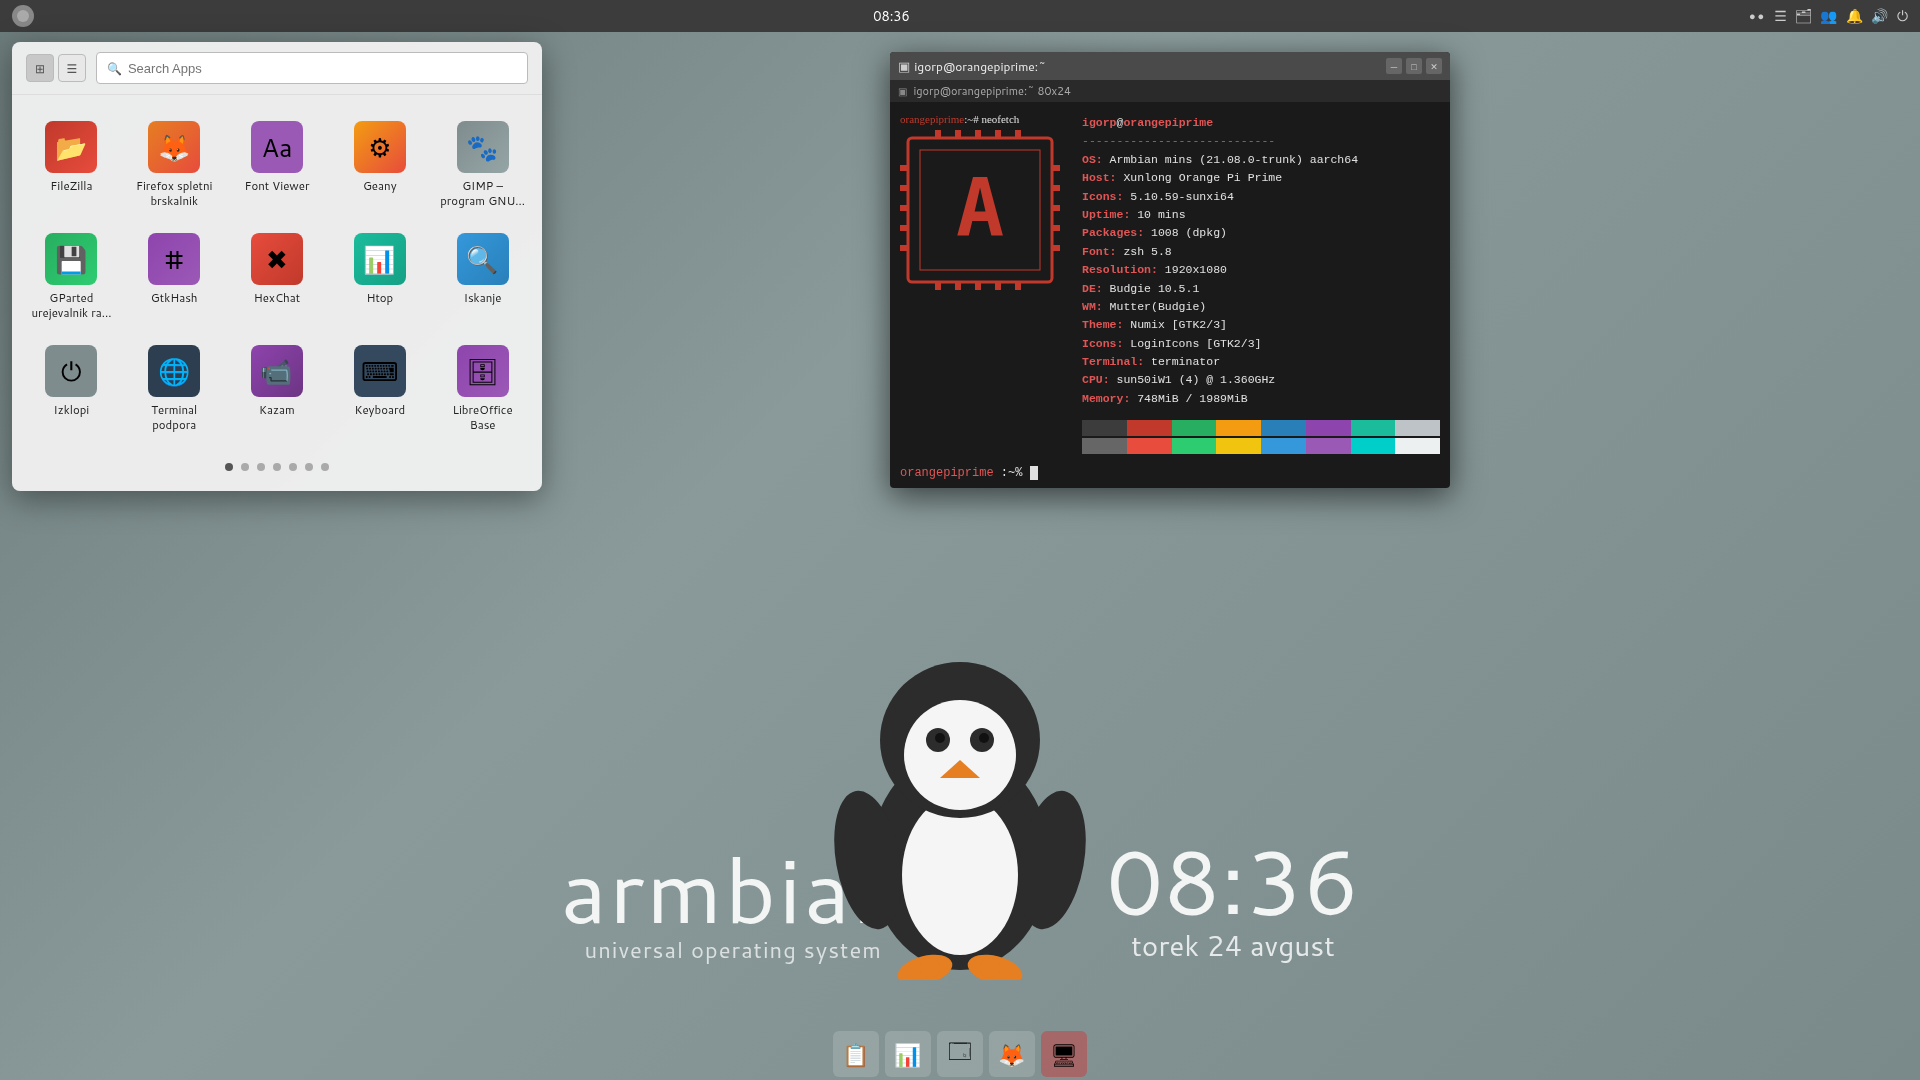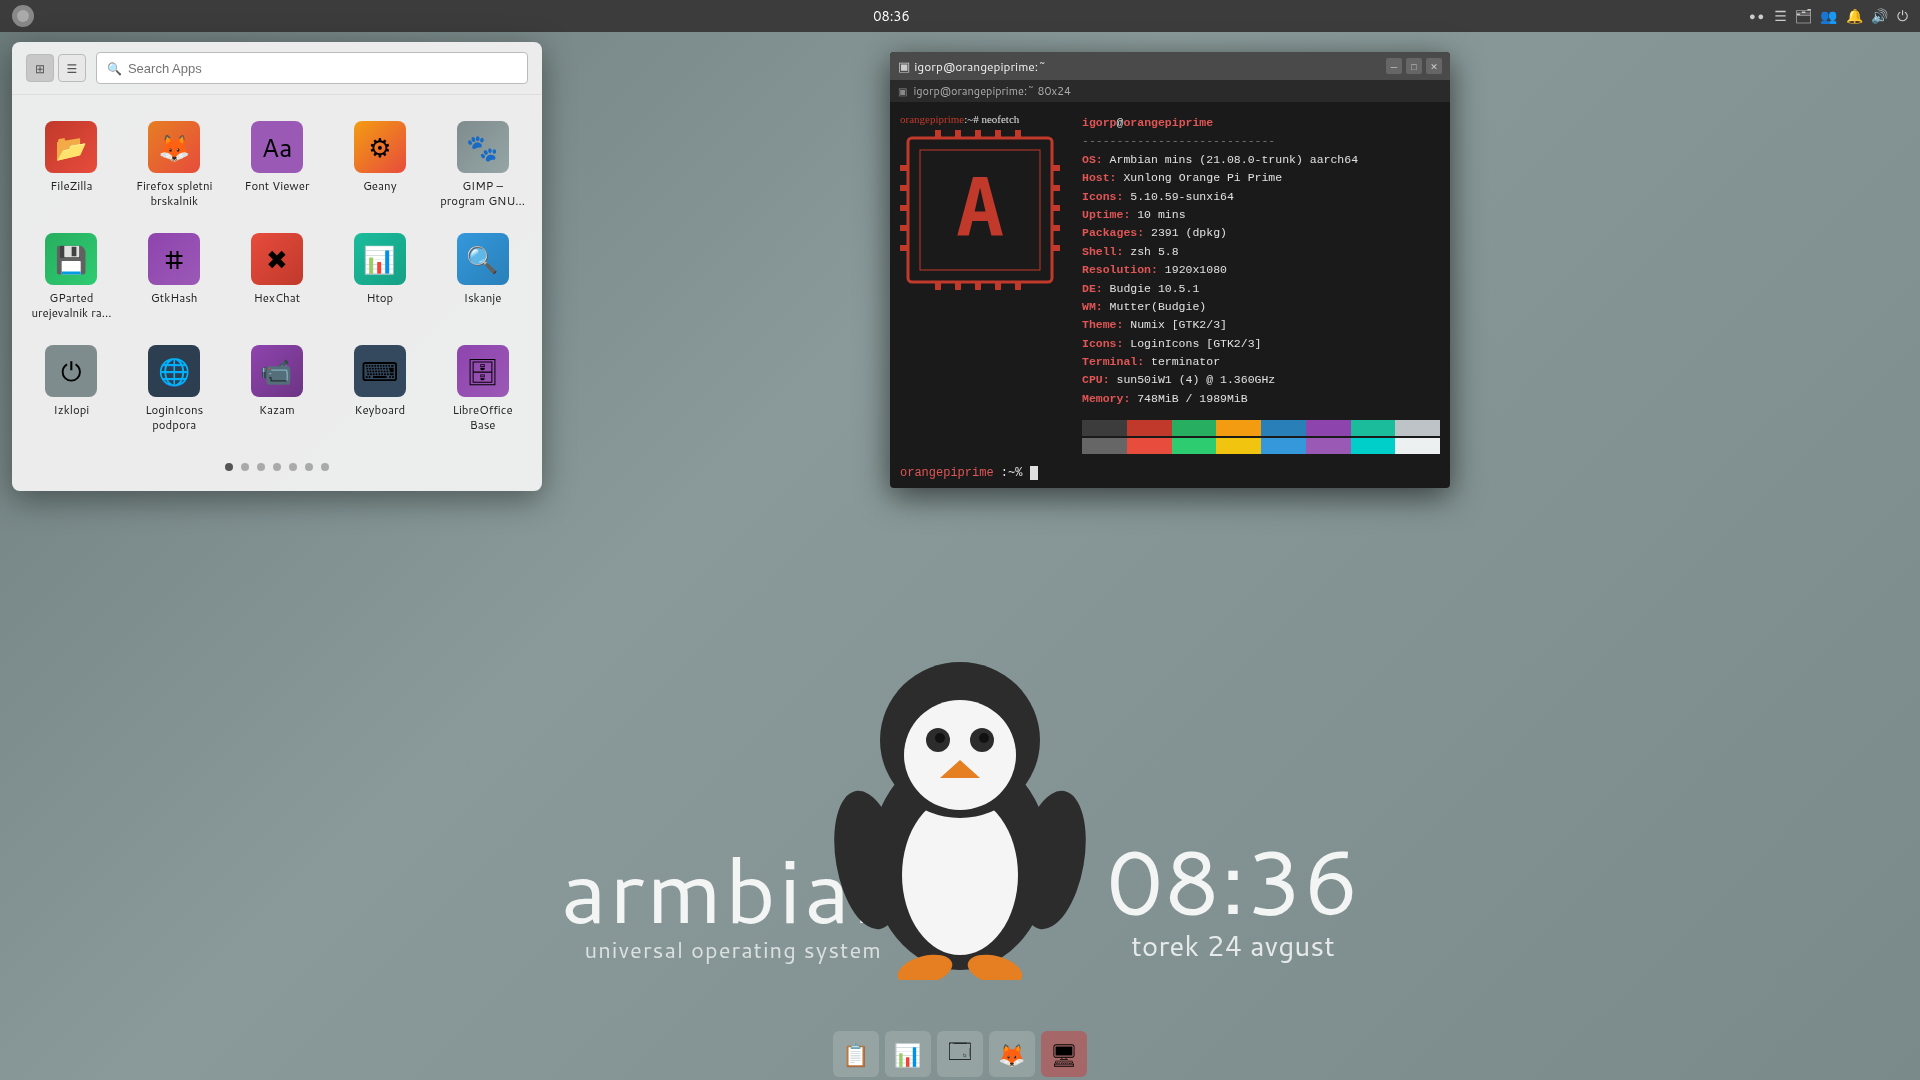--- a/index.html
+++ b/index.html
@@ -408,21 +408,21 @@
         <div class="app-item">
       <div class="app-icon icon-logout">
         <span style="font-size:26px;">⏻</span>
       </div>
       <span class="app-label">Izklopi</span>
     </div>
         <div class="app-item">
       <div class="app-icon icon-jezikovna">
         <span style="font-size:26px;">🌐</span>
       </div>
-      <span class="app-label">LoginIcons podpora</span>
+      <span class="app-label">Terminal podpora</span>
     </div>
         <div class="app-item">
       <div class="app-icon icon-kazam">
         <span style="font-size:26px;">📹</span>
       </div>
       <span class="app-label">Kazam</span>
     </div>
         <div class="app-item">
       <div class="app-icon icon-keyboard">
         <span style="font-size:26px;">⌨</span>
@@ -509,22 +509,22 @@
         <div class="info-line">
           <span class="info-key">igorp</span><span style="color:#e0e0e0;">@</span><span class="info-key">orangepiprime</span>
         </div>
         <div class="info-line">
           <span style="color:#777;">----------------------------</span>
         </div>
         <div class="info-line"><span class="info-key">OS: </span><span class="info-val">Armbian mins (21.08.0-trunk) aarch64</span></div>
         <div class="info-line"><span class="info-key">Host: </span><span class="info-val">Xunlong Orange Pi Prime</span></div>
         <div class="info-line"><span class="info-key">Icons: </span><span class="info-val">5.10.59-sunxi64</span></div>
         <div class="info-line"><span class="info-key">Uptime: </span><span class="info-val">10 mins</span></div>
-        <div class="info-line"><span class="info-key">Packages: </span><span class="info-val">2391 (dpkg)</span></div>
-        <div class="info-line"><span class="info-key">Shell: </span><span class="info-val">zsh 5.8</span></div>
+        <div class="info-line"><span class="info-key">Packages: </span><span class="info-val">1008 (dpkg)</span></div>
+        <div class="info-line"><span class="info-key">Font: </span><span class="info-val">zsh 5.8</span></div>
         <div class="info-line"><span class="info-key">Resolution: </span><span class="info-val">1920x1080</span></div>
         <div class="info-line"><span class="info-key">DE: </span><span class="info-val">Budgie 10.5.1</span></div>
         <div class="info-line"><span class="info-key">WM: </span><span class="info-val">Mutter(Budgie)</span></div>
         <div class="info-line"><span class="info-key">Theme: </span><span class="info-val">Numix [GTK2/3]</span></div>
         <div class="info-line"><span class="info-key">Icons: </span><span class="info-val">LoginIcons [GTK2/3]</span></div>
         <div class="info-line"><span class="info-key">Terminal: </span><span class="info-val">terminator</span></div>
         <div class="info-line"><span class="info-key">CPU: </span><span class="info-val">sun50iW1 (4) @ 1.360GHz</span></div>
         <div class="info-line"><span class="info-key">Memory: </span><span class="info-val">748MiB / 1989MiB</span></div>
 
         <div class="color-bar">

